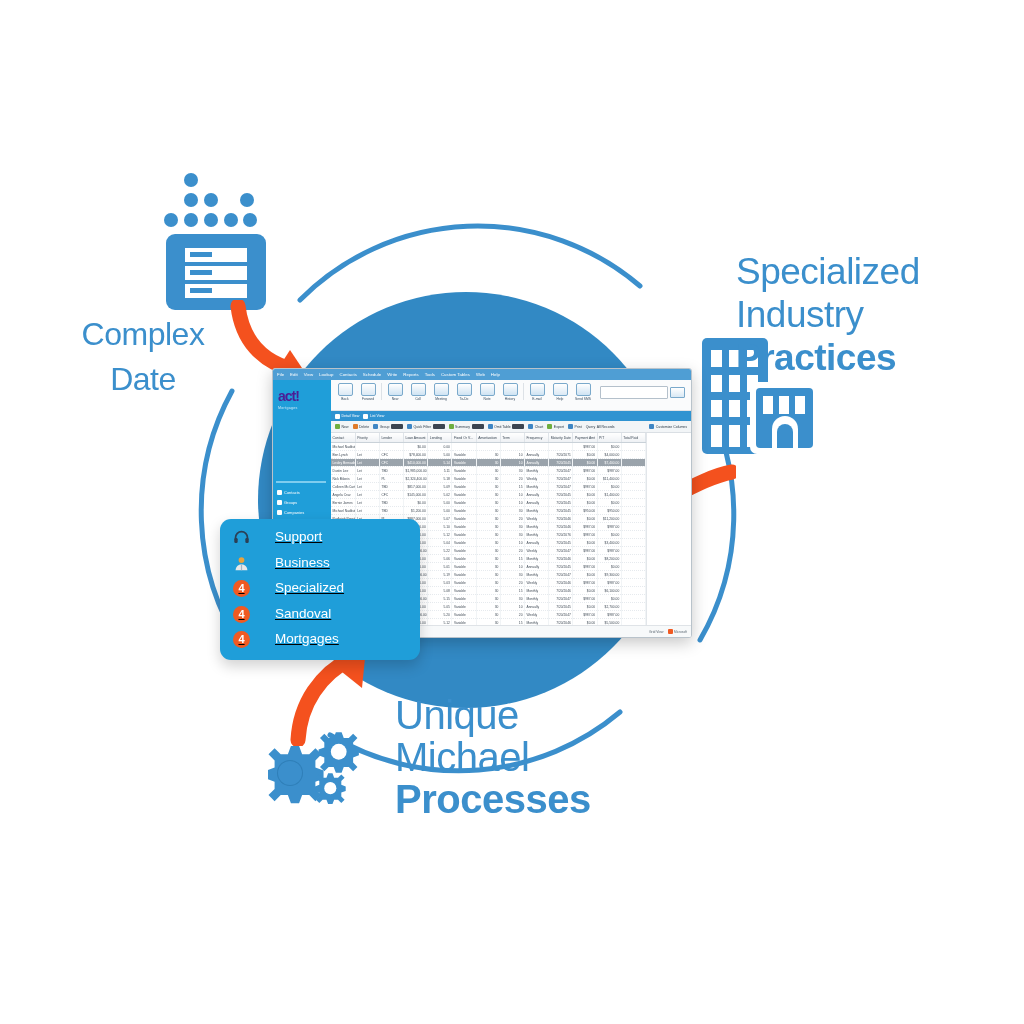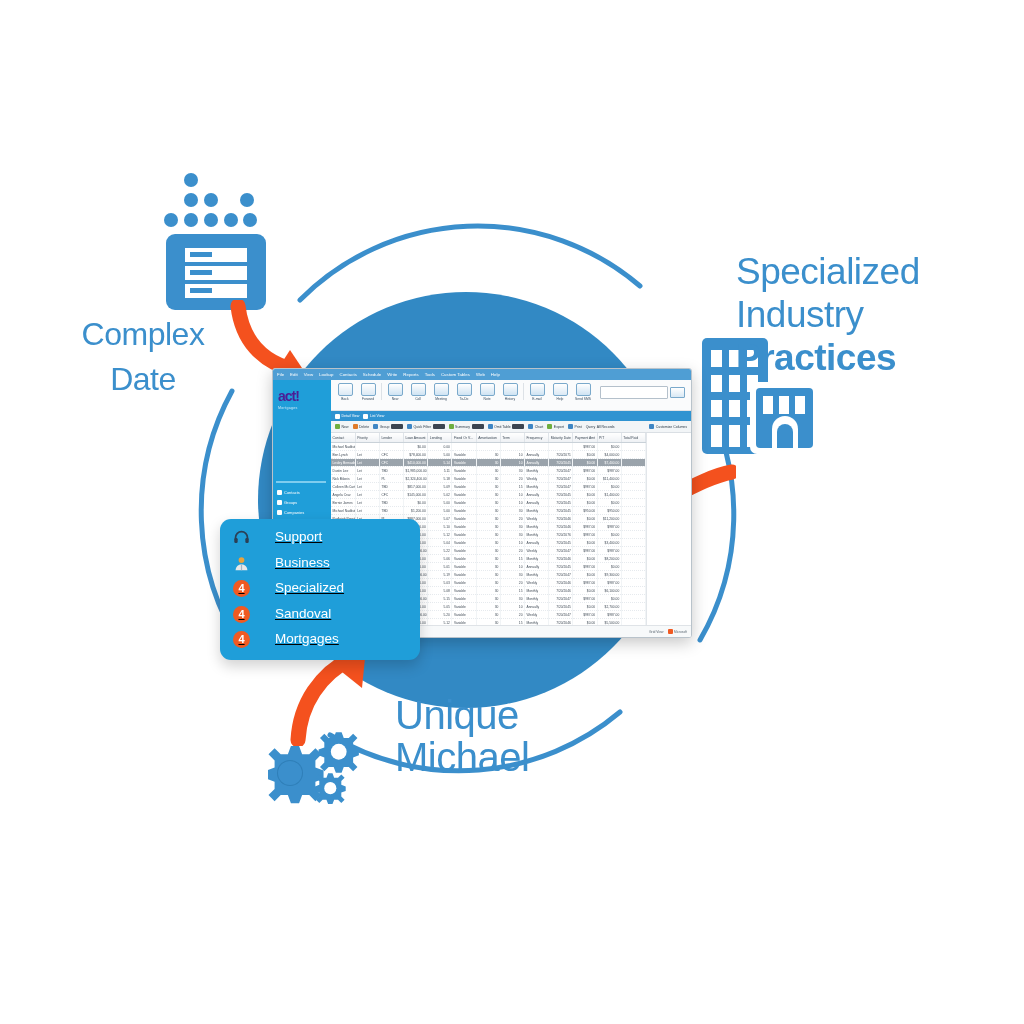--- a/index.html
+++ b/index.html
@@ -871,15 +871,16 @@
 
   <div class="headline" id="hl-specialized">
     <span class="ln">Specialized</span>
     <span class="ln">Industry</span>
     <span class="ln bold">Practices</span>
   </div>
 
   <div class="headline" id="hl-unique">
     <span class="ln">Unique</span>
     <span class="ln">Michael</span>
+    <span class="ln bold">Processes</span>
   </div>
 
 </div>
 
 </body></html>

